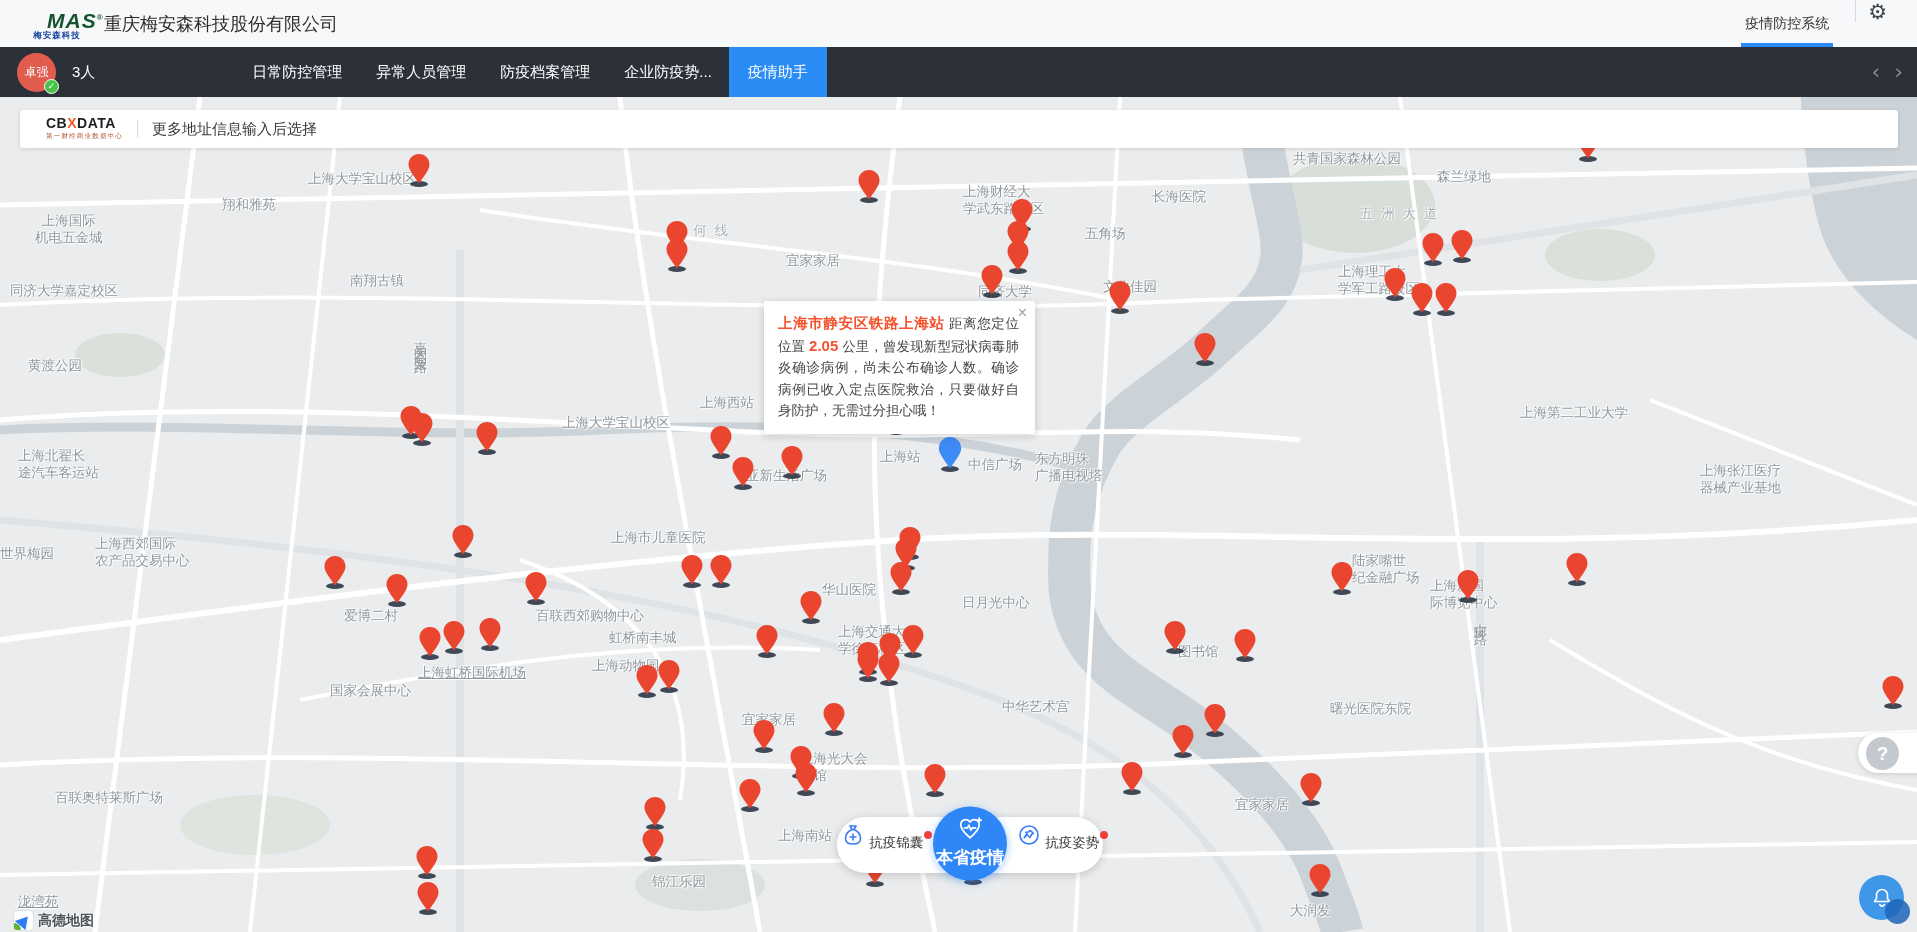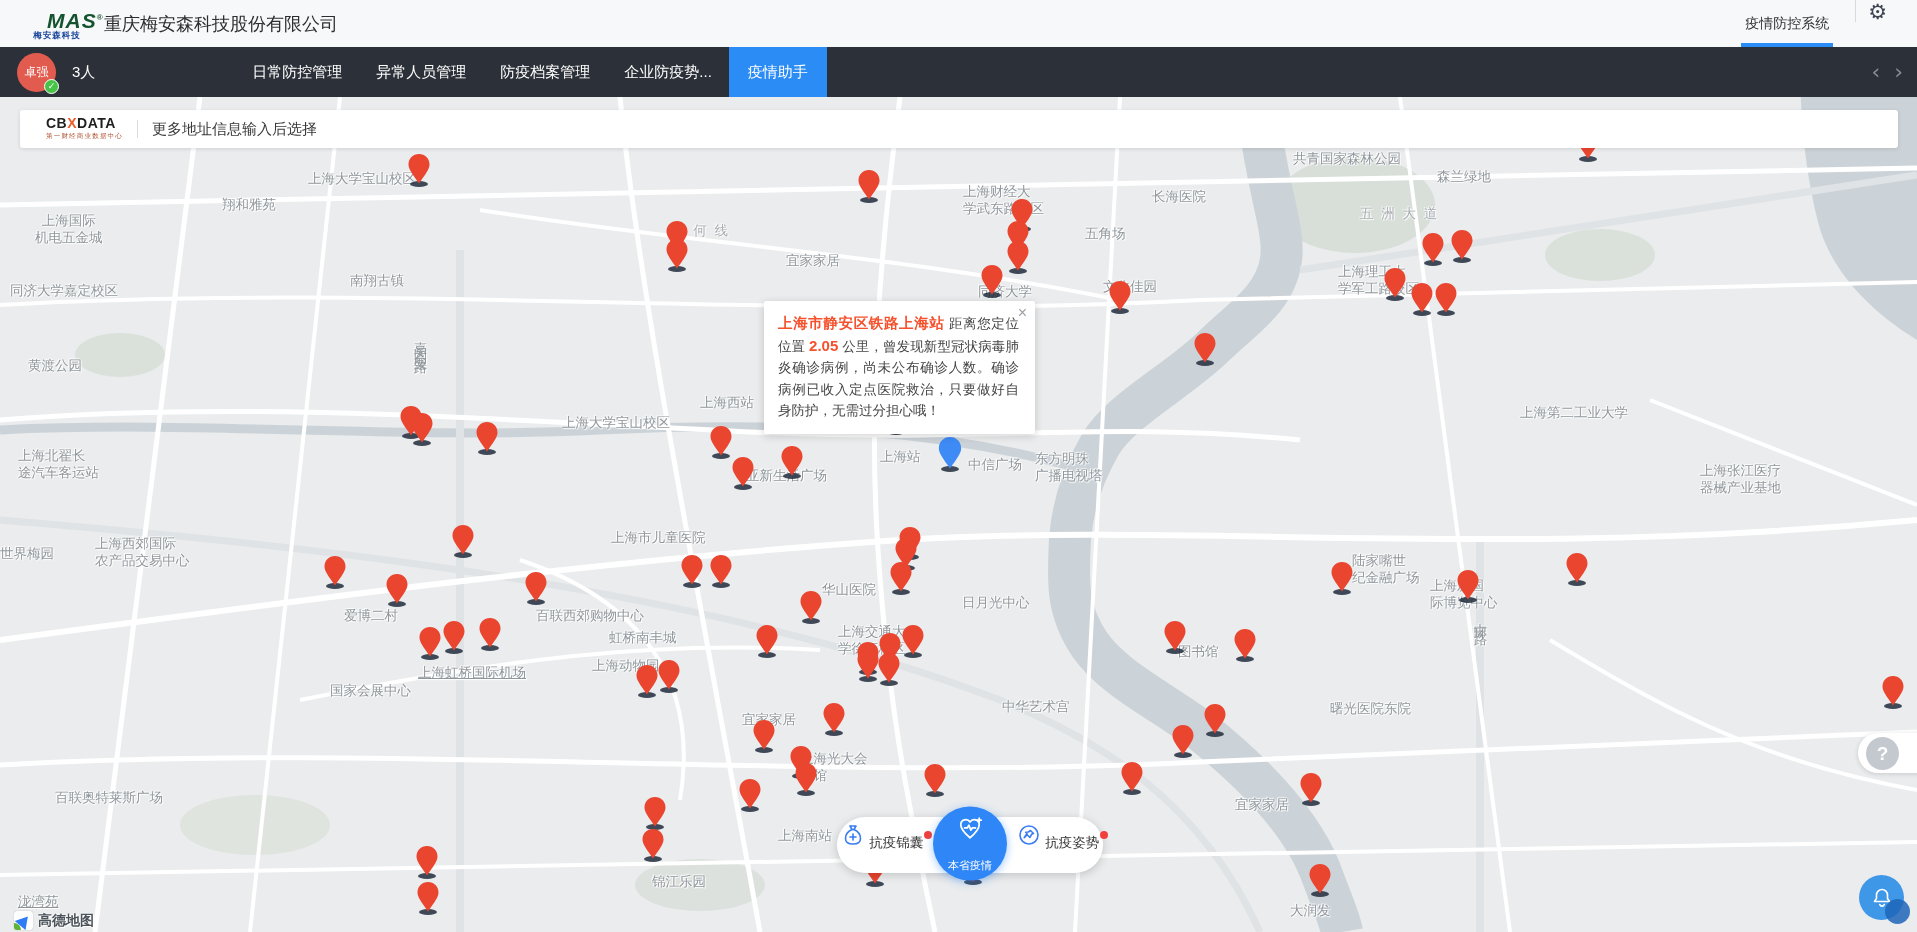--- a/index.html
+++ b/index.html
@@ -69,21 +69,21 @@
   .toolbar { position:absolute; left:837px; top:817px; width:266px; height:56px; background:#fff; border-radius:28px;
     box-shadow:0 2px 10px rgba(0,0,0,.18); z-index:12; }
   .tb-side { position:absolute; top:6px; width:86px; text-align:center; cursor:pointer; }
   .tb-side.left { left:2px; } .tb-side.right { right:2px; }
   .tb-side .ticon { height:24px; }
   .tb-side .tlabel { position:relative; display:inline-block; font-size:13.5px; color:#333; margin-top:1px; }
   .dot { position:absolute; right:-9px; top:-3px; width:8px; height:8px; border-radius:50%; background:#f1403c; }
   .tb-center { position:absolute; left:50%; top:50%; transform:translate(-50%,-52%); width:74px; height:74px;
     border-radius:50%; background:#2f86f6; box-shadow:0 2px 8px rgba(47,134,246,.45); text-align:center; cursor:pointer; }
   .tb-center .ticon { margin-top:9px; height:26px; }
-  .tb-center .tlabel { display:block; color:#fff; font-size:11px; font-weight:normal; margin-top:12px; }
+  .tb-center .tlabel { display:block; color:#fff; font-size:17px; font-weight:bold; margin-top:0px; }
 
   
   .help-wrap { position:absolute; left:1858px; top:733px; width:70px; height:40px; background:#fff; border-radius:20px 0 0 20px;
     box-shadow:0 1px 5px rgba(0,0,0,.15); z-index:12; display:flex; align-items:center; cursor:pointer; }
   .help-circle { width:33px; height:33px; margin-left:8px; border-radius:50%; background:#c3c9cf; color:#fff;
     font-size:19px; font-weight:bold; text-align:center; line-height:33px; }
   .bell-btn { position:absolute; left:1859px; top:875px; width:45px; height:45px; border-radius:50%; background:#3f97e8;
     z-index:12; display:flex; align-items:center; justify-content:center; cursor:pointer; }
   .bell-cursor { position:absolute; left:1885px; top:899px; width:25px; height:25px; border-radius:50%;
     background:rgba(31,101,185,.85); z-index:13; }

